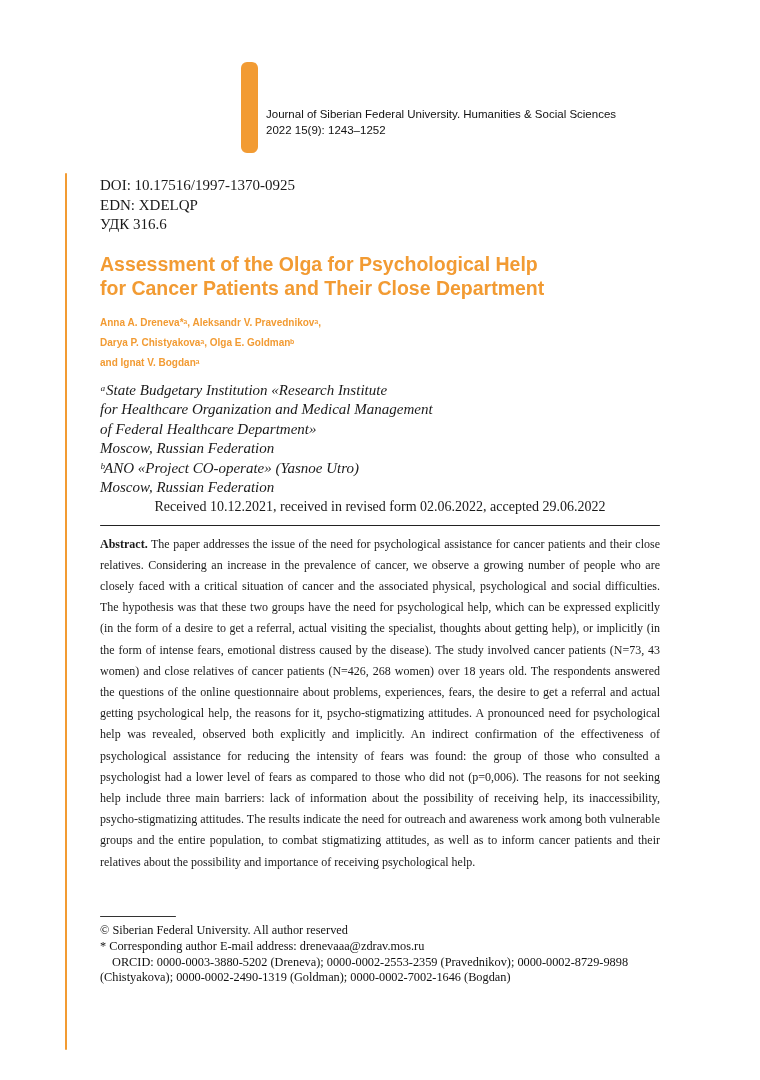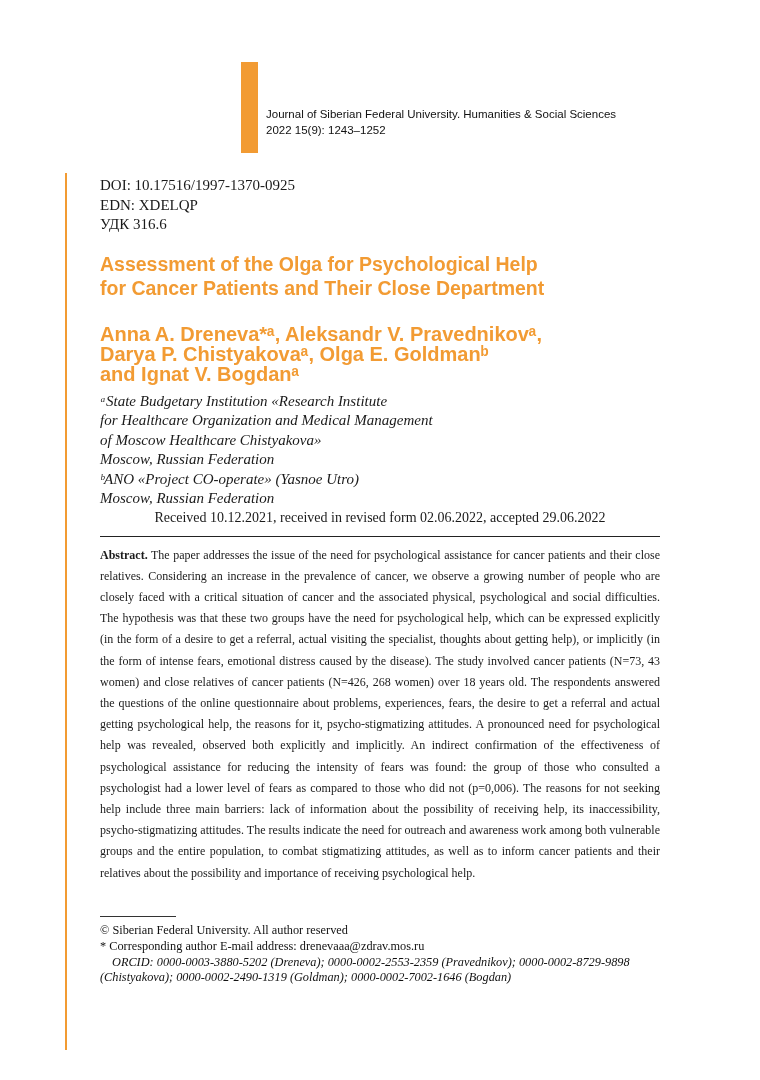--- a/index.html
+++ b/index.html
@@ -1,15 +1,15 @@
 <!DOCTYPE html>
 <html style="--accent: #F29B33;"><head>
 <meta charset="utf-8">
 <style>
-  * { margin: 0; padding: 0; box-sizing: border-box; }
+  * { margin: 0; padding: 0; box-sizing: border-box; border-radius: 6px; }
   html, body { background: #ffffff; }
   .page {
     position: relative;
     width: 760px;
     height: 1080px;
     background: #ffffff;
     font-family: "Liberation Serif", "DejaVu Serif", serif;
     color: #1a1a1a;
     overflow: hidden;
     margin: 0 auto;
@@ -42,23 +42,23 @@
   .meta-line { font-size: 15px; line-height: 19.5px; }
   .title {
     margin-top: 17px;
     font-family: "Liberation Sans", "DejaVu Sans", sans-serif;
     font-size: 19.5px;
     font-weight: bold;
     color: var(--accent, #F29B33);
     line-height: 24px;
   }
   .authors {
-    margin-top: 24px;
+    margin-top: 13px;
     font-family: "Liberation Sans", "DejaVu Sans", sans-serif;
-    font-size: 20px;
+    font-size: 10px;
     font-weight: bold;
     color: var(--accent, #F29B33);
     line-height: 20px;
   }
   .affiliation {
     margin-top: 8px;
     font-style: italic;
     font-size: 15px;
     line-height: 19.5px;
   }
@@ -86,21 +86,21 @@
     font-size: 12.3px;
     line-height: 15.8px;
     color: #111111;
   }
   .fn-rule {
     width: 76px;
     border: 0;
     border-top: 1px solid #333333;
     margin-bottom: 6px;
   }
-  .fn-orcid { text-indent: 12px; font-style: italic; }
+  .fn-orcid { text-indent: 12px; }
   .page-number {
     position: absolute;
     left: 0; top: 998px;
     width: 100%;
     text-align: center;
     font-size: 13.5px;
   }
 </style>
 </head>
 <body>
@@ -131,21 +131,21 @@
 
     <div class="authors">
       <div>Anna A. Dreneva*ᵃ, Aleksandr V. Pravednikovᵃ,</div>
       <div>Darya P. Chistyakovaᵃ, Olga E. Goldmanᵇ</div>
       <div>and Ignat V. Bogdanᵃ</div>
     </div>
 
     <div class="affiliation">
       <div>ᵃState Budgetary Institution «Research Institute</div>
       <div>for Healthcare Organization and Medical Management</div>
-      <div>of Moscow Healthcare Chistyakova»</div>
+      <div>of Federal Healthcare Department»</div>
       <div>Moscow, Russian Federation</div>
       <div>ᵇANO «Project CO-operate» (Yasnoe Utro)</div>
       <div>Moscow, Russian Federation</div>
     </div>
 
     <div class="received">Received 10.12.2021, received in revised form 02.06.2022, accepted 29.06.2022</div>
 
     <hr class="rule">
 
     <p class="abstract"><span class="abstract-label">Abstract.</span> <span>The paper addresses the issue of the need for psychological assistance for cancer patients and their close relatives. Considering an increase in the prevalence of cancer, we observe a growing number of people who are closely faced with a critical situation of cancer and the associated physical, psychological and social difficulties. The hypothesis was that these two groups have the need for psychological help, which can be expressed explicitly (in the form of a desire to get a referral, actual visiting the specialist, thoughts about getting help), or implicitly (in the form of intense fears, emotional distress caused by the disease). The study involved cancer patients (N=73, 43 women) and close relatives of cancer patients (N=426, 268 women) over 18 years old. The respondents answered the questions of the online questionnaire about problems, experiences, fears, the desire to get a referral and actual getting psychological help, the reasons for it, psycho-stigmatizing attitudes. A pronounced need for psychological help was revealed, observed both explicitly and implicitly. An indirect confirmation of the effectiveness of psychological assistance for reducing the intensity of fears was found: the group of those who consulted a psychologist had a lower level of fears as compared to those who did not (p=0,006). The reasons for not seeking help include three main barriers: lack of information about the possibility of receiving help, its inaccessibility, psycho-stigmatizing attitudes. The results indicate the need for outreach and awareness work among both vulnerable groups and the entire population, to combat stigmatizing attitudes, as well as to inform cancer patients and their relatives about the possibility and importance of receiving psychological help.</span></p>

